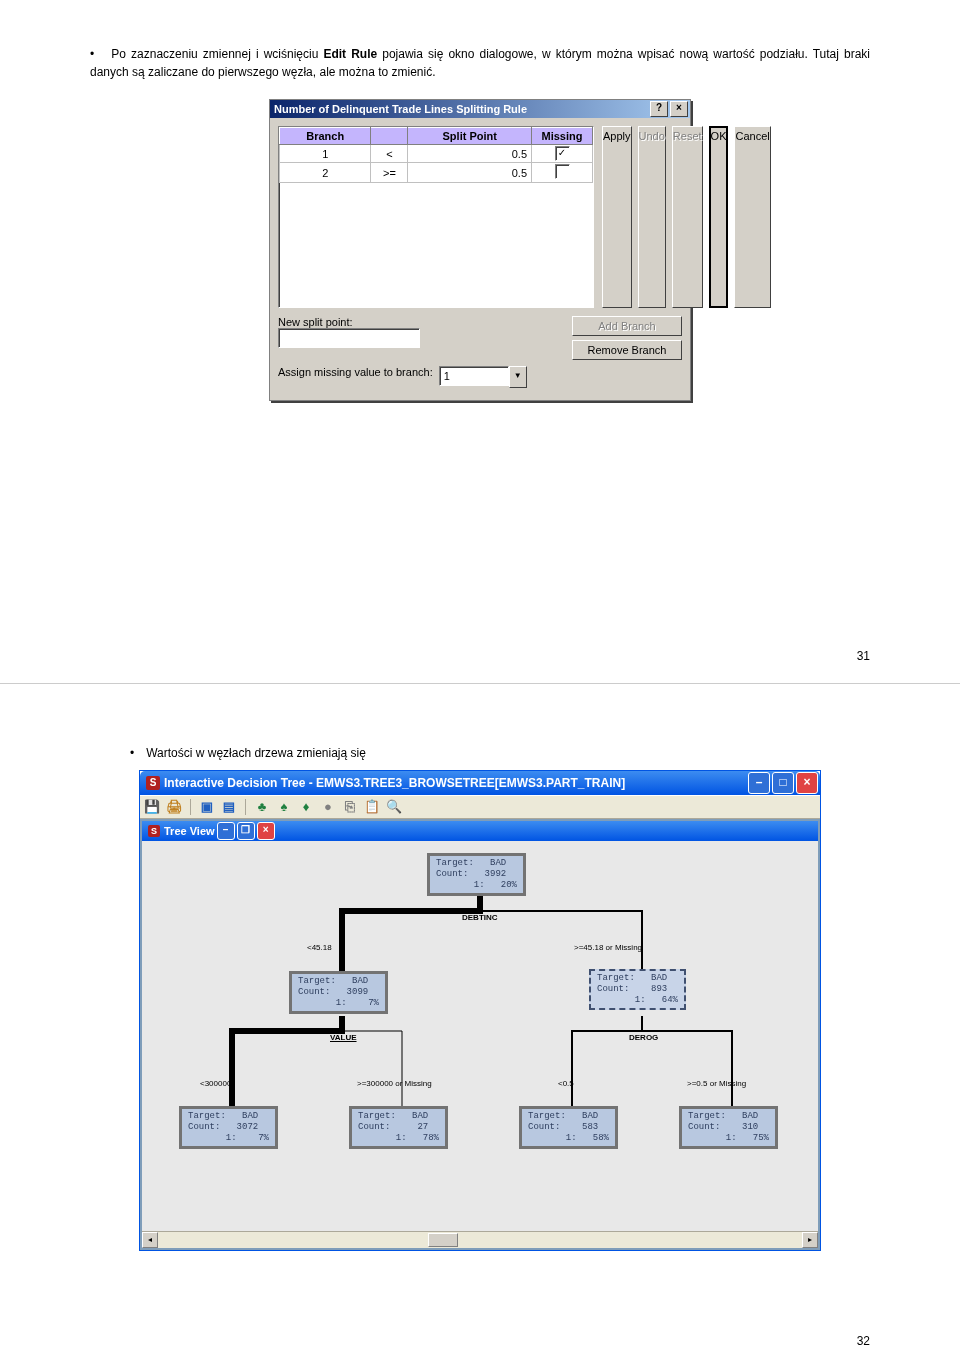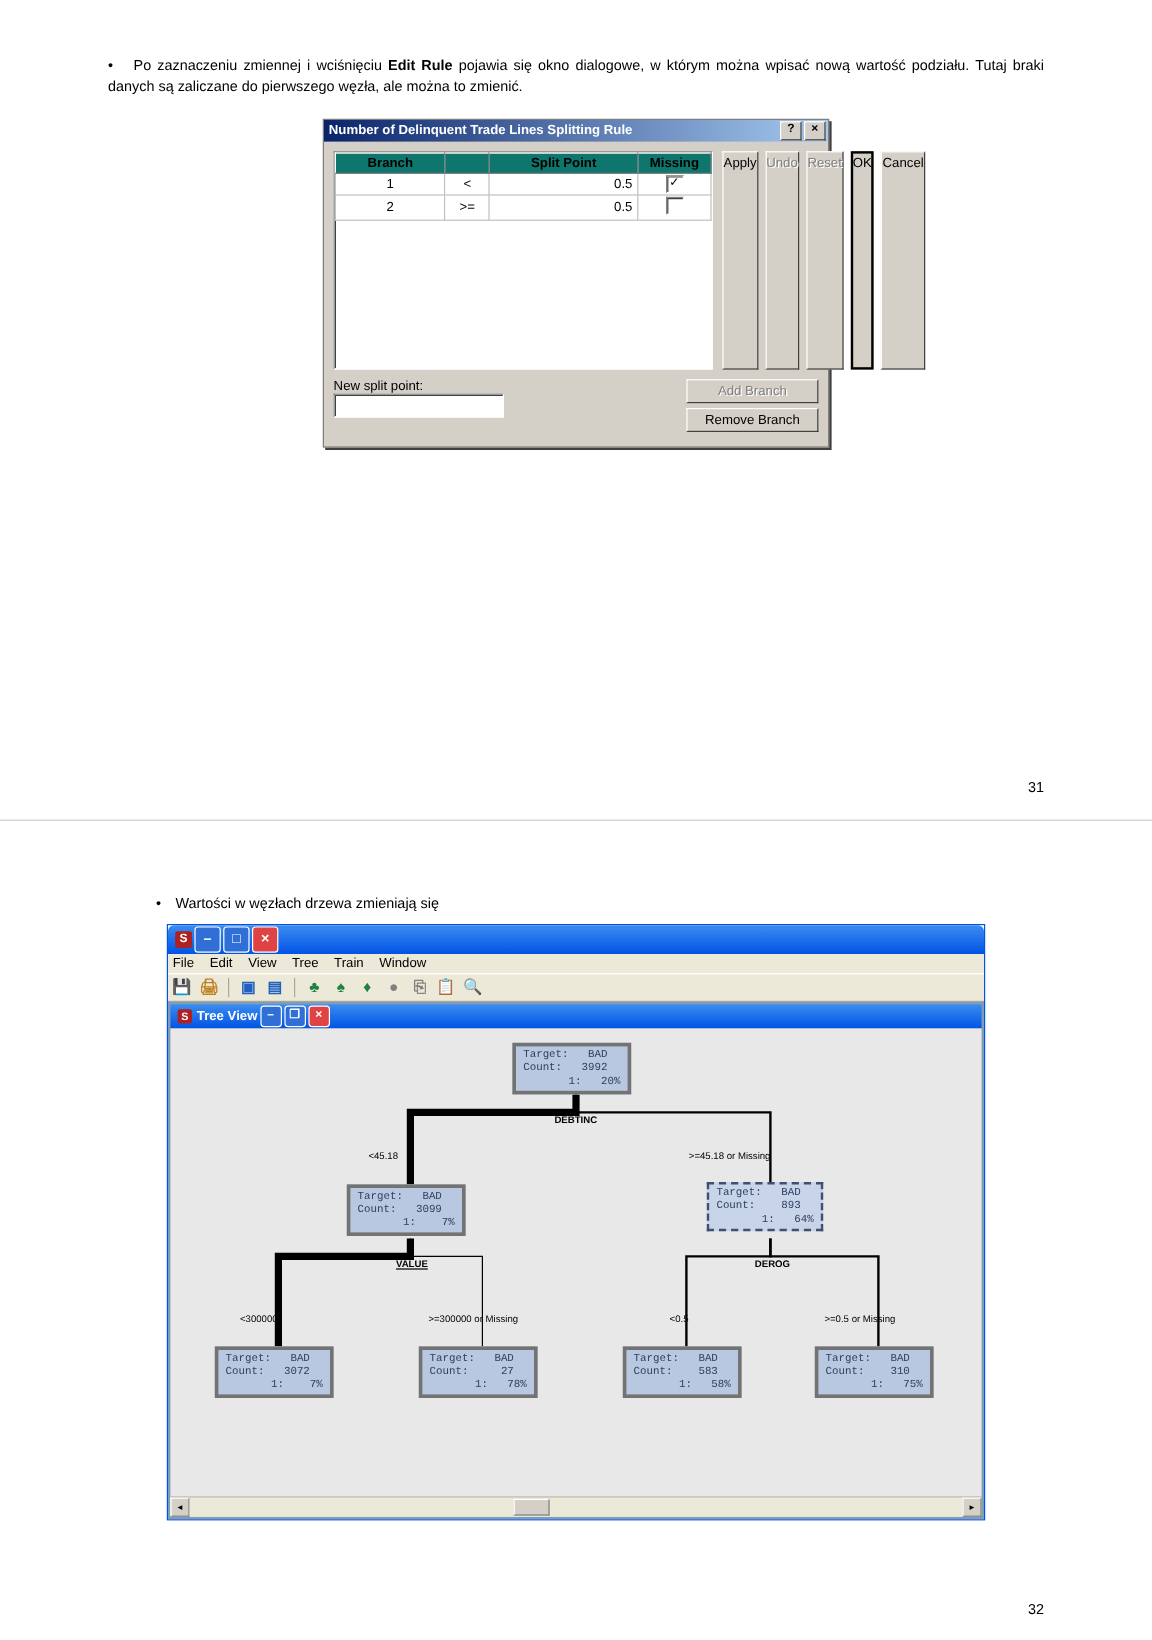--- a/index.html
+++ b/index.html
@@ -15,21 +15,21 @@
 
   
   .dialog1 { width:420px; margin:18px auto 0 auto; background:#d4d0c8; border:1px solid #808080; box-shadow:2px 2px 0 #404040; font-size:11px; font-family: Tahoma, Arial, sans-serif; }
   .titlebar { background:linear-gradient(to right,#0a246a,#a6caf0); color:#fff; height:18px; display:flex; align-items:center; padding:0 2px 0 4px; font-weight:bold; font-size:11px; }
   .titlebar .title-text { flex:1; }
   .tb-btn { width:16px; height:14px; background:#d4d0c8; border:1px solid #fff; border-right-color:#404040; border-bottom-color:#404040; margin-left:2px; color:#000; font-size:10px; text-align:center; line-height:12px; font-weight:bold; font-family:Arial; }
   .dlg-body { padding:8px; }
   .dlg-row { display:flex; }
   .grid-area { flex:1; background:#fff; border:1px solid #808080; border-right-color:#fff; border-bottom-color:#fff; box-shadow:inset 1px 1px 0 #404040; height:180px; }
   .grid-area table { border-collapse:collapse; width:100%; font-size:11px; }
-  .grid-area th { background:#0f766e; border:1px solid #808080; border-top-color:#fff; border-left-color:#fff; padding:2px 4px; font-weight:bold; text-align:center; }
+  .grid-area th { background:#c4b5fd; border:1px solid #808080; border-top-color:#fff; border-left-color:#fff; padding:2px 4px; font-weight:bold; text-align:center; }
   .grid-area td { border:1px solid #c0c0c0; padding:1px 4px; text-align:center; background:#fff; }
   .btn-col { width:80px; margin-left:8px; display:flex; gap:6px; }
   .win-btn { background:#d4d0c8; border:1px solid #fff; border-right-color:#404040; border-bottom-color:#404040; padding:3px 0; text-align:center; font-size:11px; }
   .win-btn.disabled { color:#808080; text-shadow:1px 1px 0 #fff; }
   .win-btn.default { border:2px solid #000; padding:2px 0; }
   .lower { margin-top:8px; font-size:11px; }
   .lower-row { display:flex; margin-bottom:4px; }
   .text-input { background:#fff; border:1px solid #808080; border-right-color:#fff; border-bottom-color:#fff; box-shadow:inset 1px 1px 0 #404040; height:18px; }
   .dropdown { display:flex; }
   .dropdown .text-input { width:60px; padding:0 4px; line-height:18px; }
@@ -118,47 +118,47 @@
             <div style="width:150px;">
               <div>New split point:</div>
               <div class="text-input" style="width:140px;"></div>
             </div>
             <div style="flex:1"></div>
             <div style="display:flex; flex-direction:column; gap:4px; width:110px;">
               <div class="win-btn disabled">Add Branch</div>
               <div class="win-btn">Remove Branch</div>
             </div>
           </div>
+          <div class="lower-row" style="margin-top:6px;">
+            <span>Assign missing value to branch:</span>
+            <div class="dropdown" style="margin-left:6px;">
+              <div class="text-input">1</div>
+              <div class="dd-btn">▼</div>
+            </div>
+          </div>
         </div>
       </div>
     </div>
   </div>
   <div class="pagenum">31</div>
 </div>
 
 <div class="page page2">
   <div class="content" style="padding-top:60px;">
     <ul class="bullet" style="margin-left:40px;">
       <li><span>Wartości w węzłach drzewa zmieniają się</span></li>
     </ul>
 
     <div class="window2">
       <div class="xp-title">
         <span class="s-icon" style="background:#b02020;color:#fff;border-radius:2px;width:14px;height:14px;line-height:14px;font-size:10px;">S</span>
+        <span class="title-text" style="margin-left:4px;">Interactive Decision Tree - EMWS3.TREE3_BROWSETREE[EMWS3.PART_TRAIN]</span>
         <span class="xp-btn min">–</span>
         <span class="xp-btn max">□</span>
         <span class="xp-btn close">×</span>
-      </div>
-      <div class="menubar">
-        <span>File</span>
-        <span>Edit</span>
-        <span>View</span>
-        <span>Tree</span>
-        <span>Train</span>
-        <span>Window</span>
       </div>
       <div class="toolbar">
         <span class="s-icon" style="color:#d4a020;">💾</span>
         <span class="s-icon" style="color:#c08020;">🖨</span>
         <span style="width:1px;background:#aca899;margin:0 2px;"></span>
         <span class="s-icon" style="color:#2060c0;">▣</span>
         <span class="s-icon" style="color:#2060c0;">▤</span>
         <span style="width:1px;background:#aca899;margin:0 2px;"></span>
         <span class="s-icon" style="color:#208040;">♣</span>
         <span class="s-icon" style="color:#208040;">♠</span>

